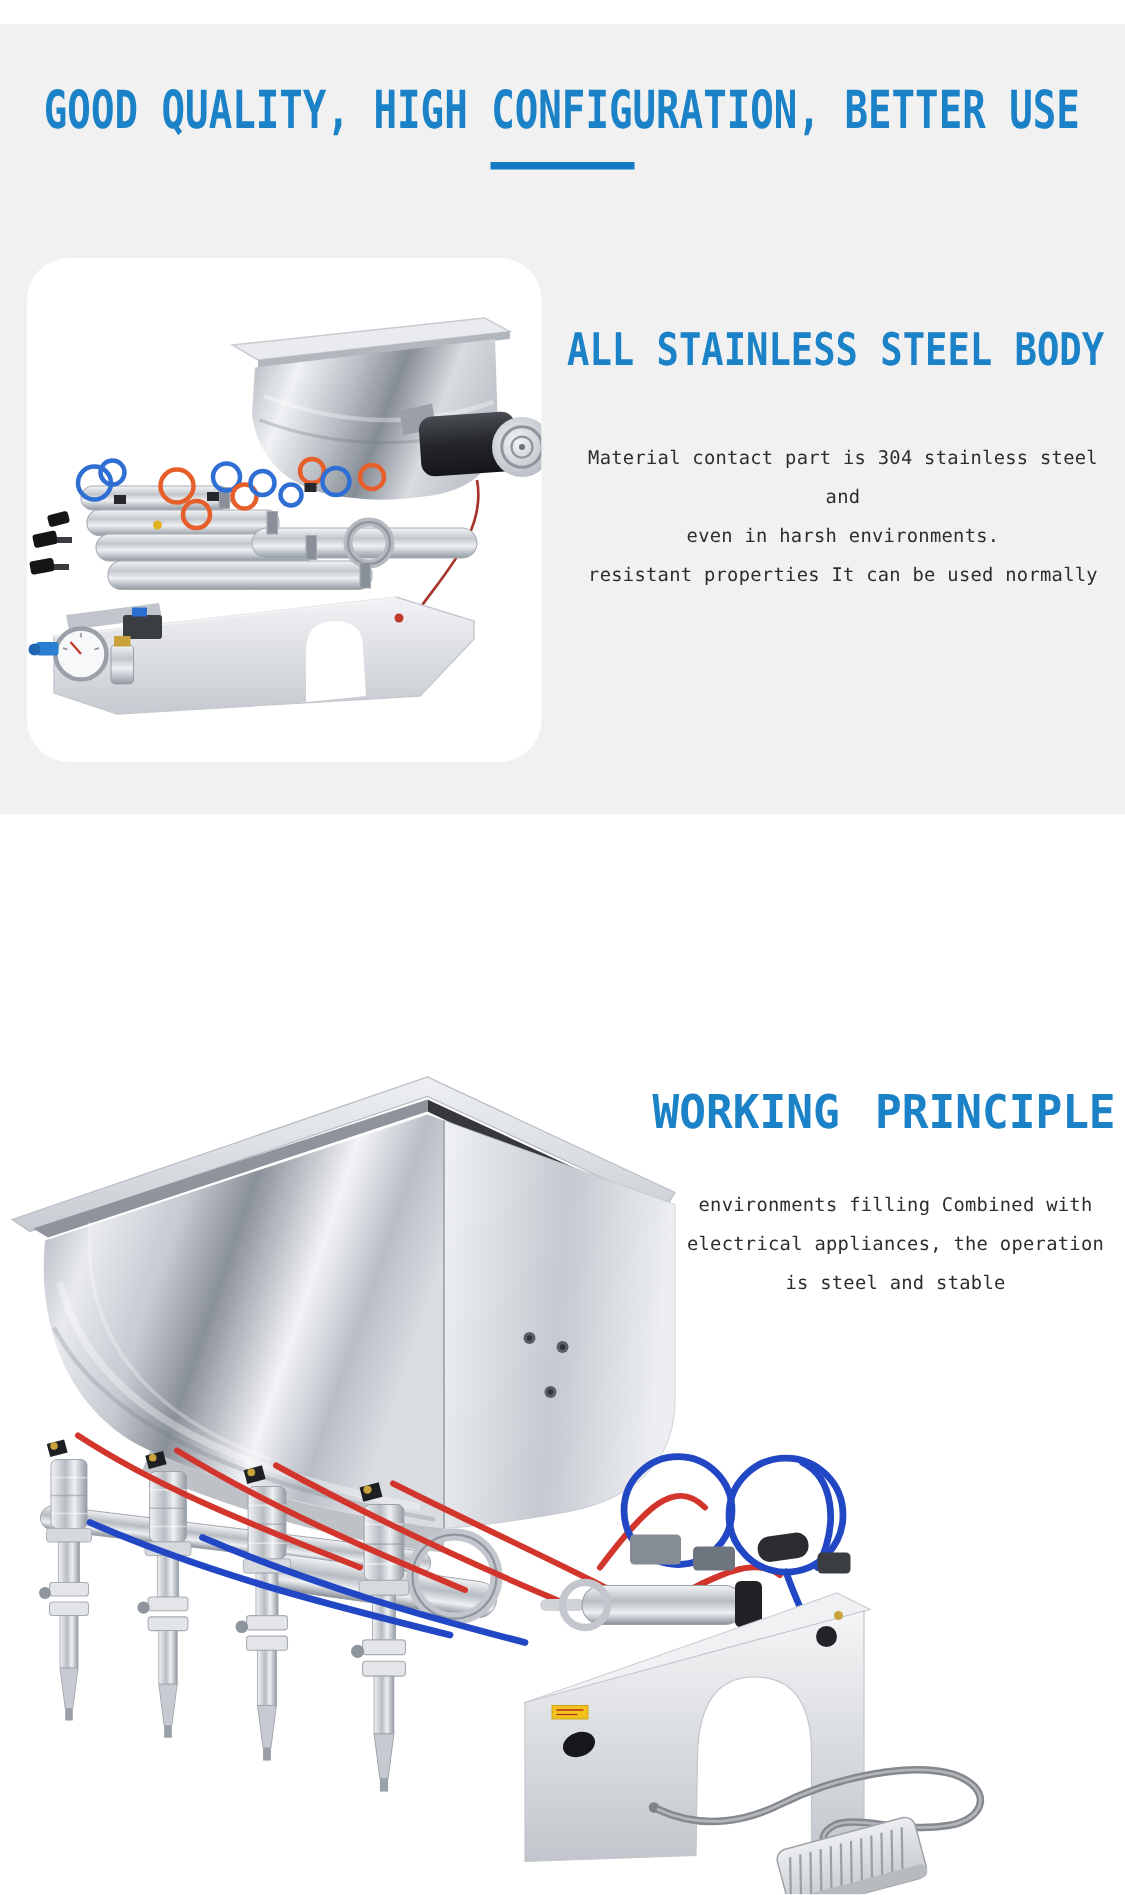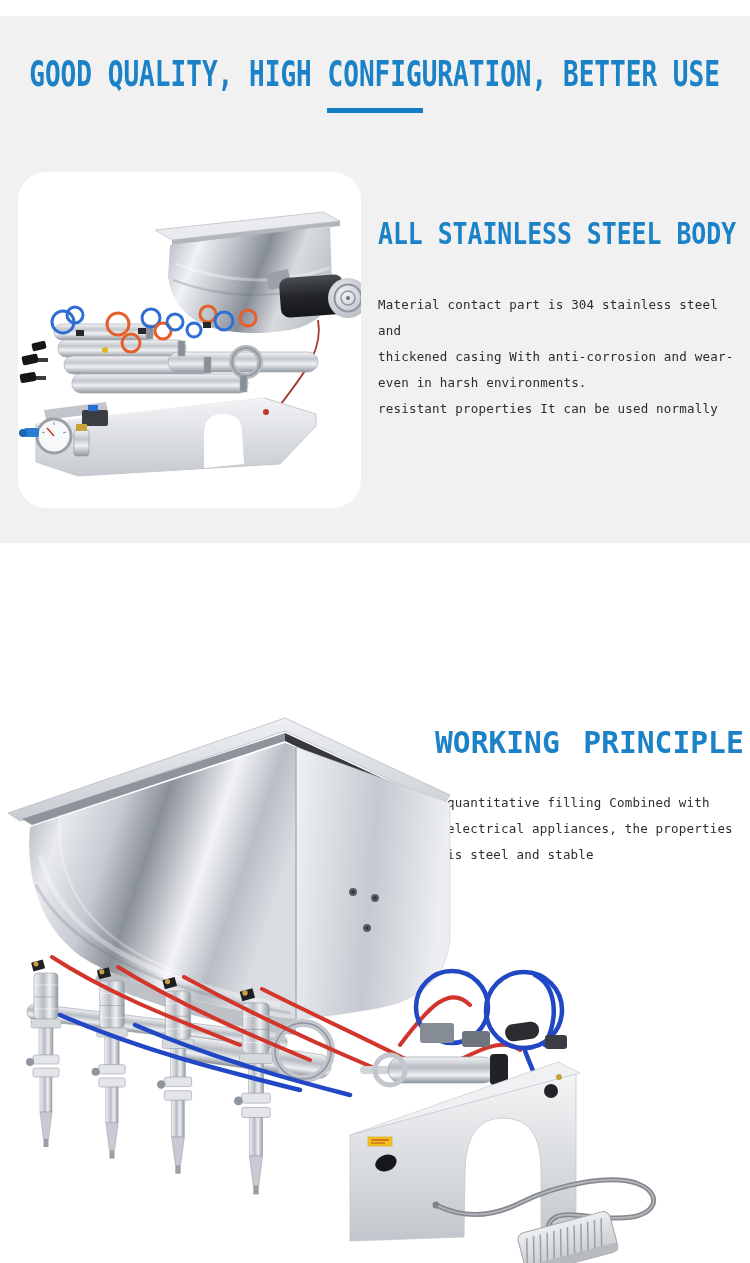--- a/index.html
+++ b/index.html
@@ -8,21 +8,21 @@
   .band-gray{position:absolute;left:0;top:16px;width:750px;height:527px;background:#f1f1f2;}
   .h-blue{color:#1b82c7;font-weight:bold;white-space:nowrap;line-height:1;}
   #main-title{position:absolute;left:0;top:57px;width:750px;display:flex;justify-content:center;
               font-size:35px;}
   #main-title span{display:inline-block;transform:scaleX(.745);transform-origin:center;}
   #title-underline{position:absolute;left:327px;top:108px;width:96px;height:5px;background:#137cc4;}
   #product-card{position:absolute;left:18px;top:172px;width:343px;height:336px;background:#ffffff;
                 border-radius:28px;overflow:hidden;}
   #steel-heading{position:absolute;left:378px;top:219px;font-size:30px;}
   #steel-heading span{display:inline-block;transform:scaleX(.826);transform-origin:left center;}
-  .para{position:absolute;color:#2d2d2d;font-size:12.5px;line-height:26px;letter-spacing:.2px;}
+  .para{position:absolute;color:#2d2d2d;font-size:12.5px;line-height:26px;letter-spacing:.2px;text-align:center;}
   #steel-para{left:378px;top:292px;width:368px;}
   #working-heading{position:absolute;left:435px;top:727px;font-size:31px;}
   #working-heading span{display:inline-block;transform:scaleX(.955);transform-origin:left center;word-spacing:6px;}
   #working-para{left:447px;top:790px;width:300px;}
   #machine2-wrap{position:absolute;left:0;top:705px;width:670px;height:558px;}
   svg{display:block;}
 </style>
 </head>
 <body>
 
@@ -147,31 +147,30 @@
         <circle cx="5" cy="261" r="4" fill="#1f66b0"></circle>
       </g>
     </svg>
   </div>
 
   <div id="steel-heading" class="h-blue">
     <span>ALL STAINLESS STEEL BODY</span>
   </div>
   <div id="steel-para" class="para">
     <div>Material contact part is 304 stainless steel and</div>
-    <div>thickened casing With anti-corrosion and wear-</div>
     <div>even in harsh environments.</div>
     <div>resistant properties It can be used normally</div>
   </div>
 
   <div id="working-heading" class="h-blue">
     <span>WORKING PRINCIPLE</span>
   </div>
   <div id="working-para" class="para">
-    <div>quantitative filling Combined with</div>
-    <div>electrical appliances, the properties</div>
+    <div>environments filling Combined with</div>
+    <div>electrical appliances, the operation</div>
     <div>is steel and stable</div>
   </div>
 
   <div id="machine2-wrap">
     <svg width="670" height="558" viewBox="0 0 670 558">
       <defs>
         <linearGradient id="hop2F" x1="0" y1="0" x2="1" y2="0.35">
           <stop offset="0" stop-color="#9ba1aa"></stop>
             <stop offset=".2" stop-color="#e8eaee"></stop>
           <stop offset=".38" stop-color="#c6cad1"></stop>

